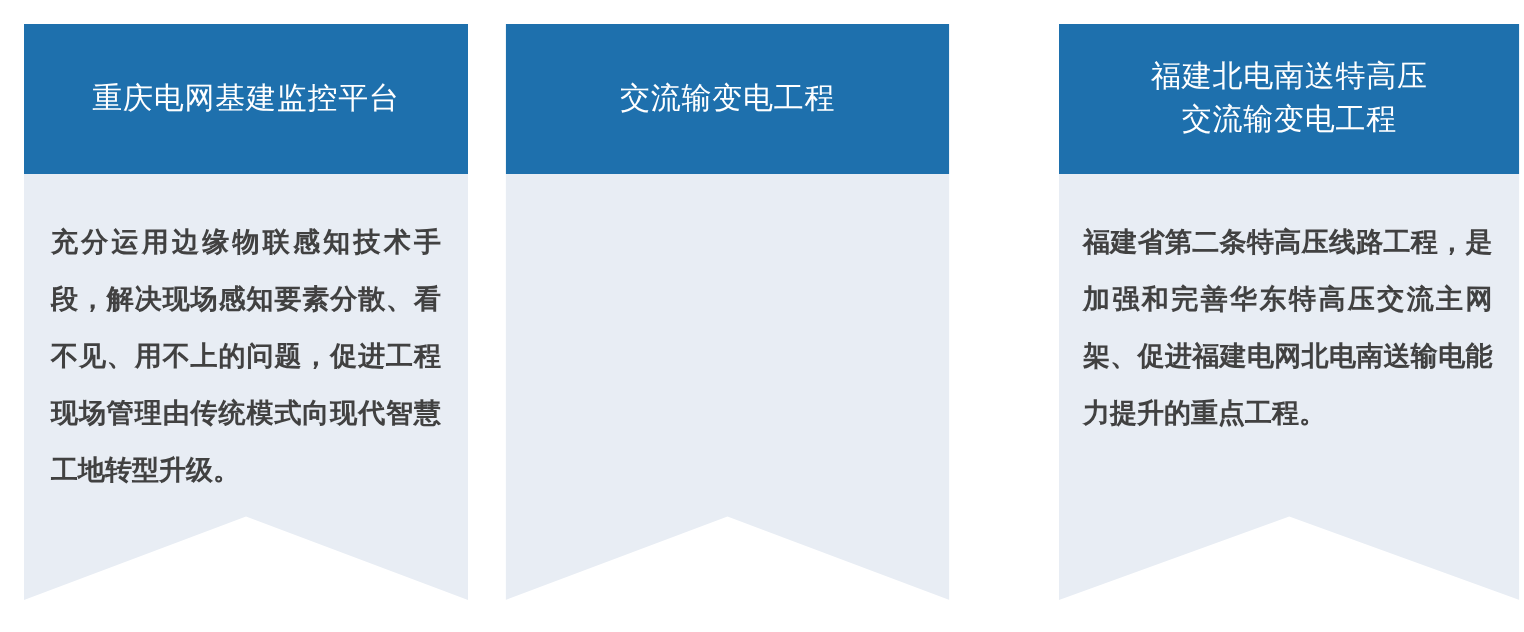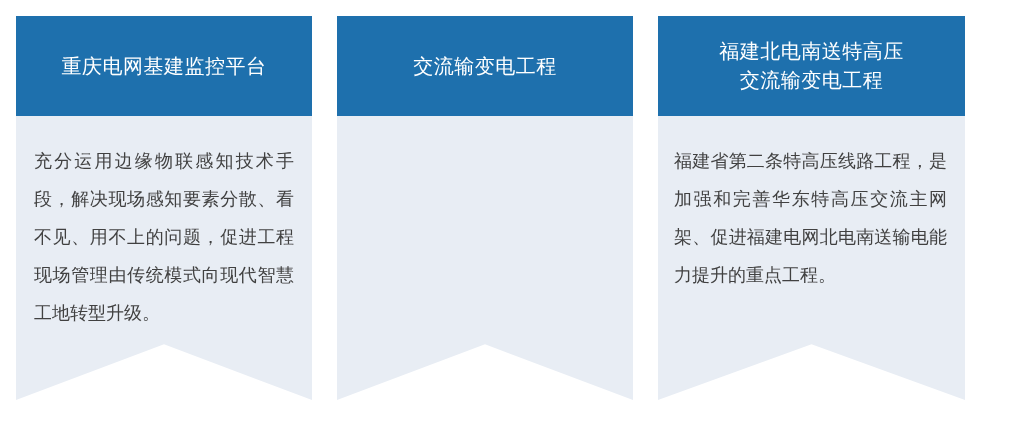--- a/index.html
+++ b/index.html
@@ -35,20 +35,21 @@
     background: transparent;
     
     -webkit-clip-path: polygon(0 0, 100% 0, 100% 100%, 50% 85.5%, 0 100%);
     clip-path: polygon(0 0, 100% 0, 100% 100%, 50% 85.5%, 0 100%);
     background-color: #e8edf4;
     overflow: hidden;
   }
   .ribbon-card.wide {
     width: 307px;
     flex: 0 0 307px;
+    margin-left: 48px;
   }
 
   .card-header {
     height: 100px;
     background: #1e70ad;
     display: flex;
     align-items: center;
     justify-content: center;
     box-sizing: border-box;
     padding: 0 14px;
@@ -71,21 +72,21 @@
   .card-body.wide {
     padding-left: 16px;
   }
 
   .card-text {
     color: #414141;
     font-size: 18px;
     line-height: 38px;
     text-align: justify;
     text-align-last: left;
-    font-weight: 400;
+    font-weight: 700;
     margin: 0;
   }
 </style>
 </head>
 <body>
 
 <div class="board">
 
   <div class="ribbon-card">
     <div class="card-header">

